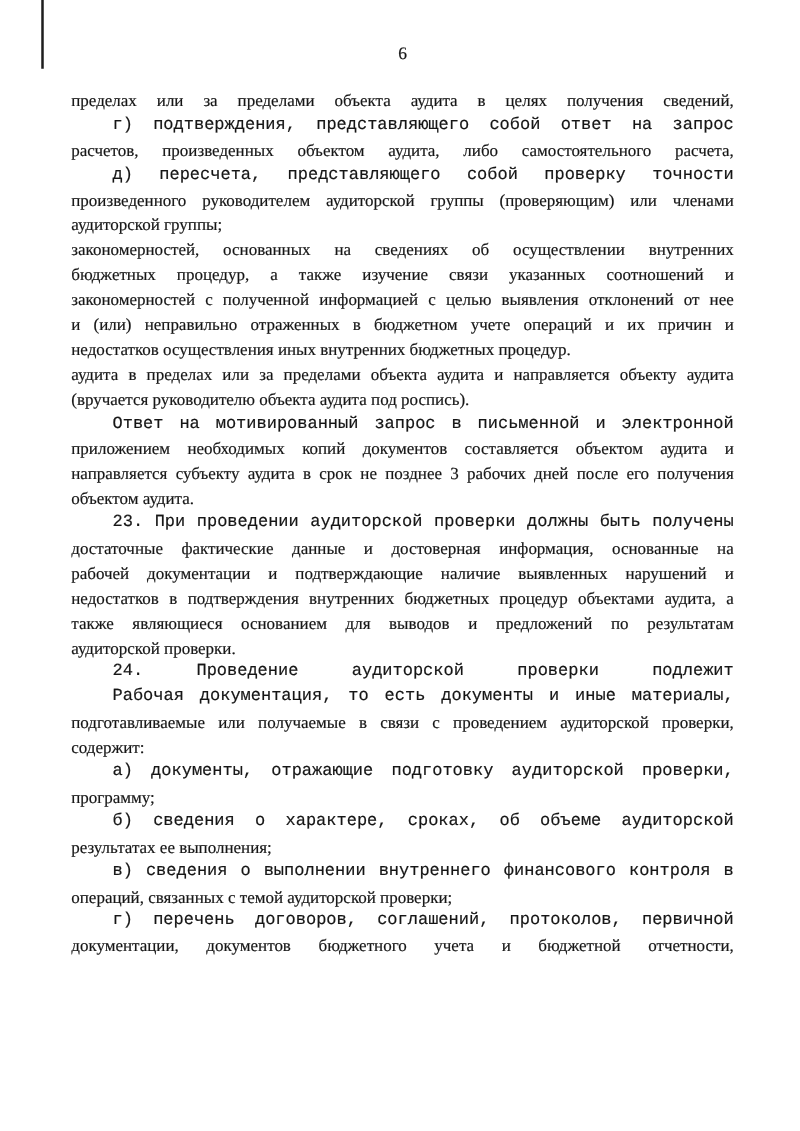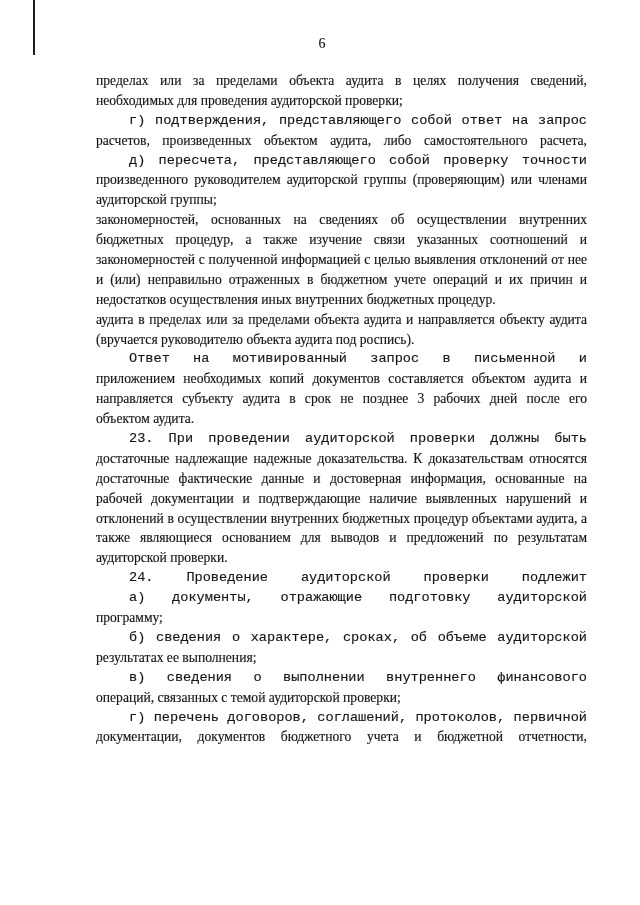--- a/index.html
+++ b/index.html
@@ -45,40 +45,38 @@
     -webkit-text-stroke: 0.15px #161616;
   }
   .paragraph { margin: 0; padding: 0; }
   .line {
     height: 19.9px;
     line-height: 19.9px;
     text-align: justify;
     text-align-last: left;
     white-space: normal;
     overflow: hidden;
-    margin-left: 39px;
   }
   .line.full {
     text-align-last: justify;
   }
   .line.indent {
     text-indent: 33px;
     font-family: Liberation Mono, monospace;
   }
 </style>
 </head>
 <body>
 
 <div class="page">
   <div class="scan-artifact"></div>
   <div class="page-number">6</div>
   <div class="text-column">
       <div class="paragraph">
         <div class="line full">пределах или за пределами объекта аудита в целях получения сведений,</div>
-        <div class="line">необходимых для проведения аудиторской проверки;</div>
       </div>
       <div class="paragraph">
         <div class="line indent full">г) подтверждения, представляющего собой ответ на запрос информации,</div>
       </div>
       <div class="paragraph">
         <div class="line full">расчетов, произведенных объектом аудита, либо самостоятельного расчета,</div>
         <div class="line indent full">д) пересчета, представляющего собой проверку точности арифметических</div>
         <div class="line full">произведенного руководителем аудиторской группы (проверяющим) или членами</div>
         <div class="line">аудиторской группы;</div>
       </div>
@@ -94,29 +92,33 @@
         <div class="line">(вручается руководителю объекта аудита под роспись).</div>
       </div>
       <div class="paragraph">
         <div class="line indent full">Ответ на мотивированный запрос в письменной и электронной форме с</div>
         <div class="line full">приложением необходимых копий документов составляется объектом аудита и</div>
         <div class="line full">направляется субъекту аудита в срок не позднее 3 рабочих дней после его получения</div>
         <div class="line">объектом аудита.</div>
       </div>
       <div class="paragraph">
         <div class="line indent full">23. При проведении аудиторской проверки должны быть получены</div>
-        <div class="line full">достаточные надлежащие надежные доказательства. К доказательствам относятся</div>
         <div class="line full">достаточные фактические данные и достоверная информация, основанные на</div>
         <div class="line full">рабочей документации и подтверждающие наличие выявленных нарушений и</div>
-        <div class="line full">отклонений в осуществлении внутренних бюджетных процедур объектами аудита, а</div>
+        <div class="line full">недостатков в подтверждения внутренних бюджетных процедур объектами аудита, а</div>
         <div class="line full">также являющиеся основанием для выводов и предложений по результатам</div>
         <div class="line">аудиторской проверки.</div>
       </div>
       <div class="paragraph">
         <div class="line indent">24. Проведение аудиторской проверки подлежит документированию.</div>
+      </div>
+      <div class="paragraph">
+        <div class="line indent full">Рабочая документация, то есть документы и иные материалы,</div>
+        <div class="line full">подготавливаемые или получаемые в связи с проведением аудиторской проверки,</div>
+        <div class="line">содержит:</div>
       </div>
       <div class="paragraph">
         <div class="line indent full">а) документы, отражающие подготовку аудиторской проверки, включая ее</div>
         <div class="line">программу;</div>
       </div>
       <div class="paragraph">
         <div class="line indent full">б) сведения о характере, сроках, об объеме аудиторской проверки и о</div>
         <div class="line">результатах ее выполнения;</div>
       </div>
       <div class="paragraph">

